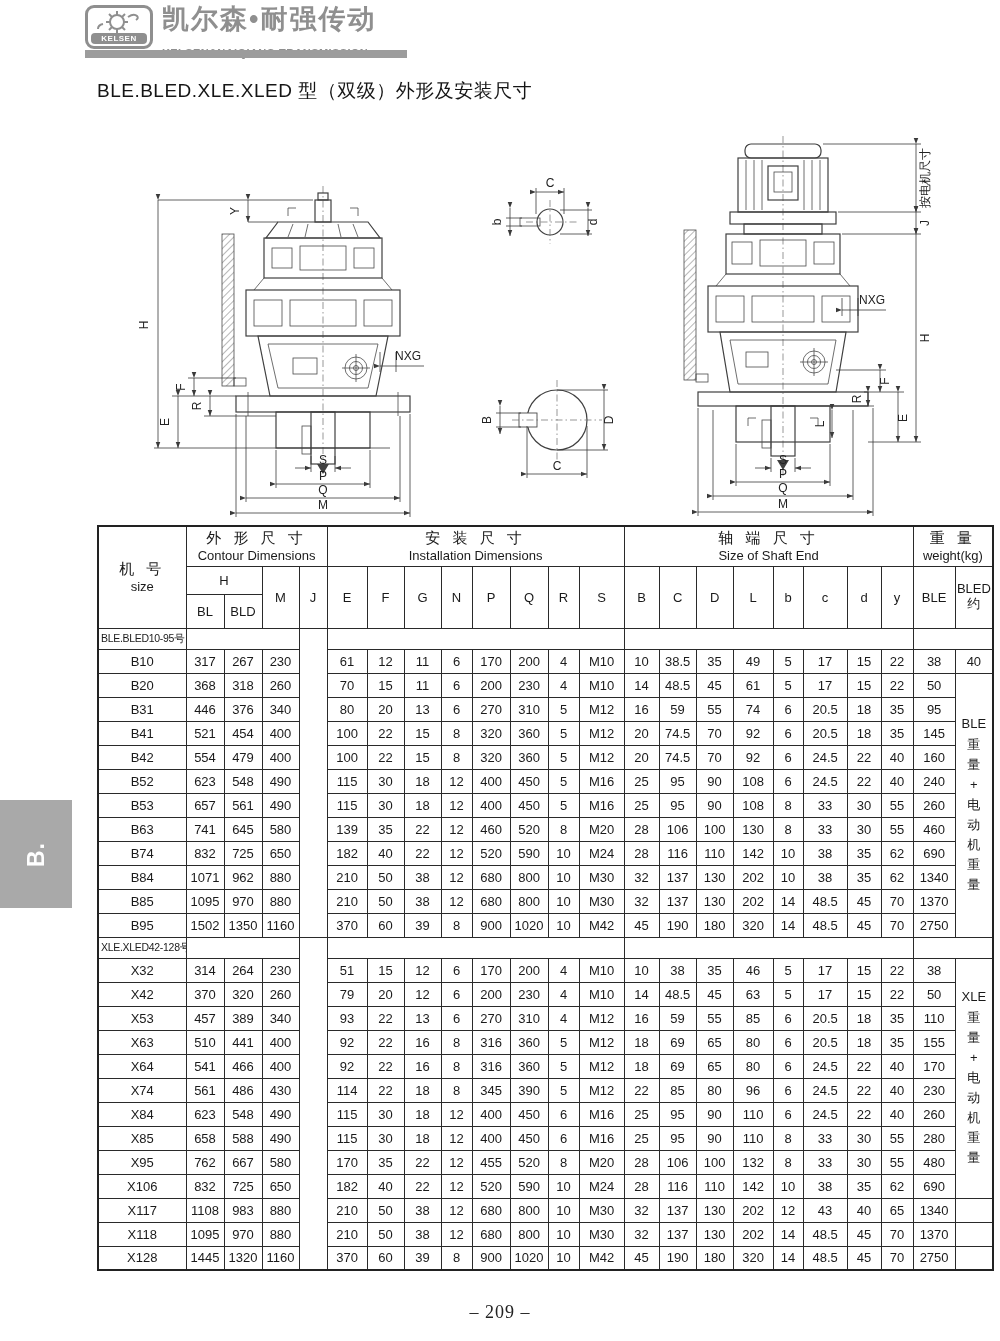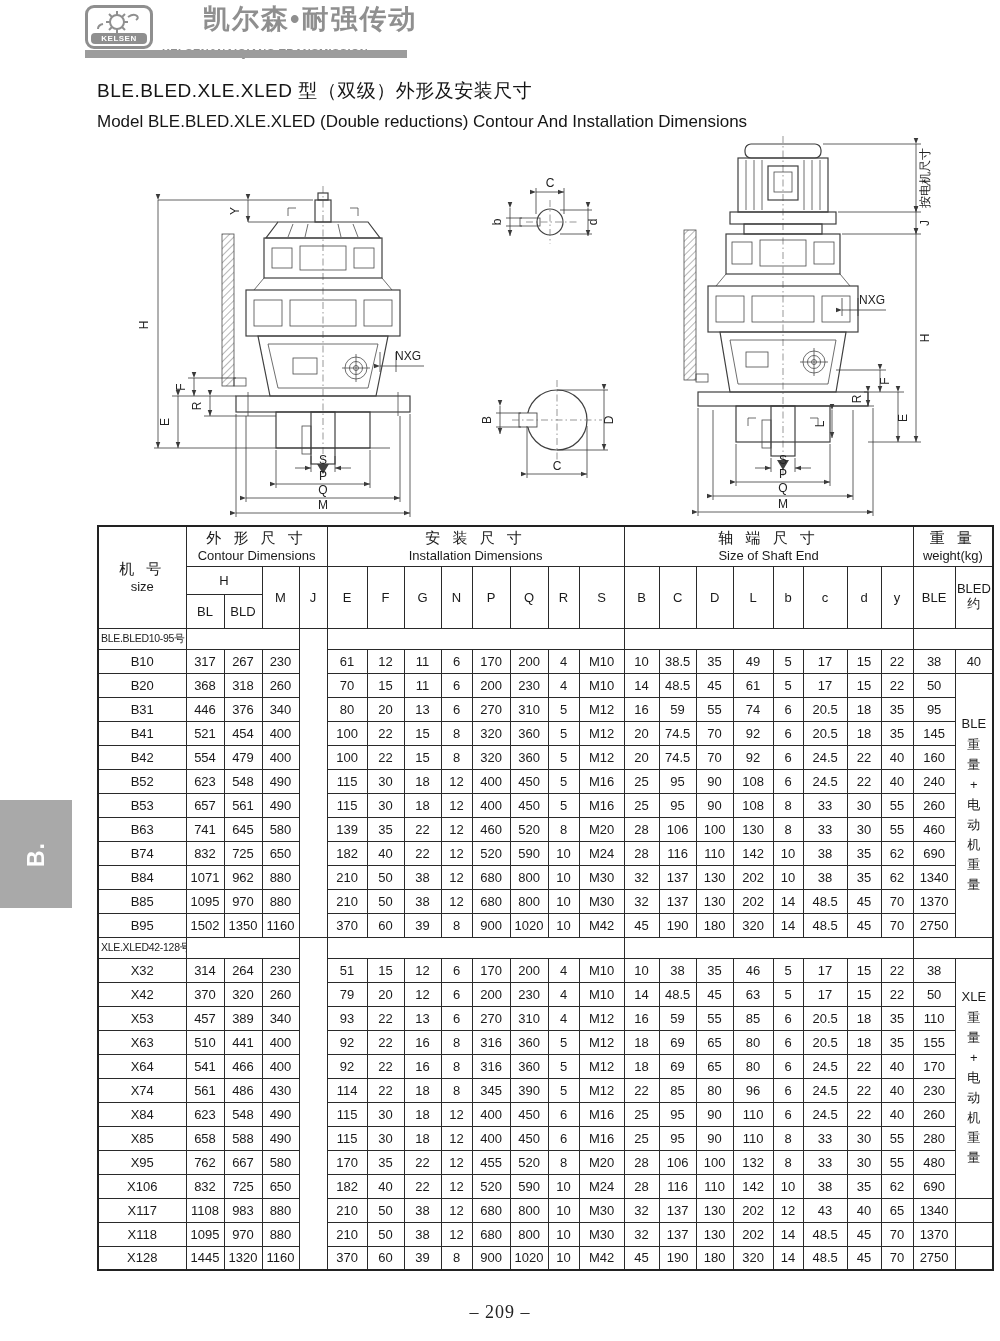--- a/index.html
+++ b/index.html
@@ -7,21 +7,21 @@
     width:1000px;height:1341px;position:relative;background:#ffffff;
     font-family:"Liberation Sans",sans-serif;color:#1a1a1a;overflow:hidden;
   }
   
   .brand-row{position:absolute;left:85px;top:5px;display:flex;align-items:flex-start;}
   .logo-box{width:68px;height:44px;border:3px solid #8f8f8f;border-radius:9px;
     position:relative;display:flex;flex-direction:column;align-items:center;justify-content:flex-start;box-sizing:border-box;}
   .logo-band{position:absolute;bottom:2px;left:3px;right:3px;background:#8f8f8f;color:#fff;
     font-size:8px;font-weight:bold;text-align:center;border-radius:4px;padding:1px 0;letter-spacing:.5px;}
   .brand-text{margin-left:9px;}
-  .brand-cn{font-size:27px;font-weight:bold;color:#8f8f8f;letter-spacing:2px;line-height:1.05;margin-left:41px;}
+  .brand-cn{font-size:27px;font-weight:bold;color:#8f8f8f;letter-spacing:2px;line-height:1.05;}
   .brand-en{font-size:11px;font-weight:bold;color:#8f8f8f;letter-spacing:.4px;margin-top:14px;}
   .gray-bar{position:absolute;left:85px;top:50px;width:322px;height:8px;background:#9c9c9c;}
   
   .title-block{position:absolute;left:97px;top:78px;}
   .title-cn{font-size:19px;color:#151515;letter-spacing:.5px;}
   .title-en{font-size:17px;color:#151515;margin-top:8px;}
   
   .drawings{position:absolute;left:0;top:130px;width:1000px;height:395px;}
   .drawings svg{position:absolute;}
   svg .ol{stroke:#404040;stroke-width:1.2;fill:none;}
@@ -77,21 +77,20 @@
   </div>
   <div class="brand-text">
     <div class="brand-cn">凯尔森•耐强传动</div>
     <div class="brand-en">KELSEN&amp;NAIQIANG TRANSMISSION</div>
   </div>
 </div>
 <div class="gray-bar"></div>
 
 <div class="title-block">
   <div class="title-cn">BLE.BLED.XLE.XLED 型（双级）外形及安装尺寸</div>
-  <div class="title-en">Model BLE.BLED.XLE.XLED (Double reductions) Contour And Installation Dimensions</div>
 </div>
 
 <div class="drawings">
 
   <svg style="left:128px;top:0;" width="335" height="392" viewBox="0 0 335 392">
     <defs>
       <marker id="arrL" markerWidth="9" markerHeight="8" refX="8" refY="4" orient="auto">
         <path d="M0,1 L8,4 L0,7 z" fill="#3a3a3a"></path>
       </marker>
       <pattern id="hatchL" width="5" height="5" patternTransform="rotate(45)" patternUnits="userSpaceOnUse">

